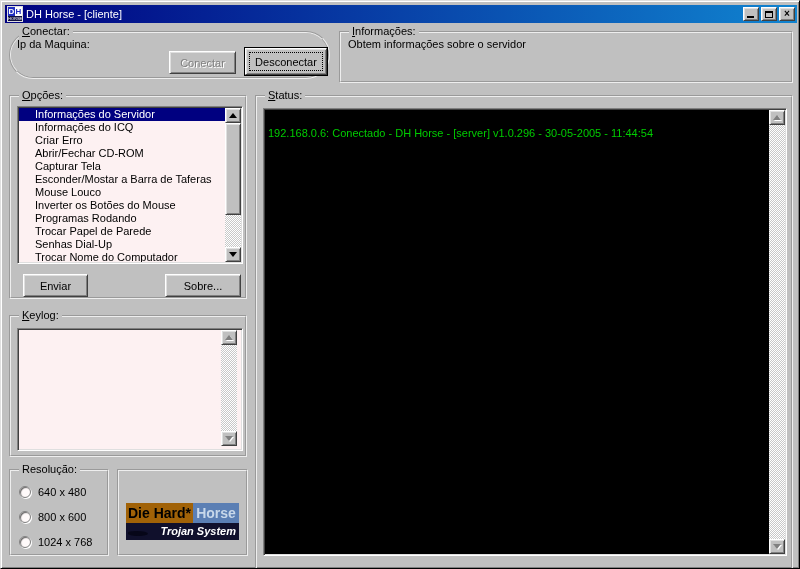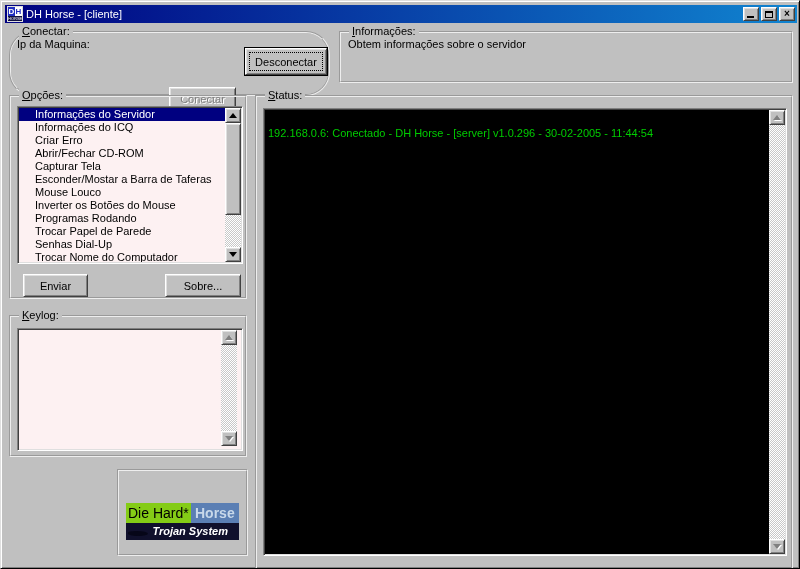--- a/index.html
+++ b/index.html
@@ -100,23 +100,23 @@
   .radio-circle{
     width:12px; height:12px; border-radius:50%; background:#fffafa;
     border:1px solid #808080;
     box-shadow: inset 1px 1px 1px rgba(64,64,64,.8), 1px 1px 0 #fff;
     margin-right:7px; flex:0 0 auto;
   }
   .radio-label{font-size:11px; color:#000; white-space:nowrap;}
   
   .logo{position:absolute; left:7px; top:32px; width:113px; height:37px; background:#10102c;}
   .logo-row1{display:flex; height:20px;}
-  .logo-left{background:#84cc16; color:#000; font-weight:normal; font-size:14px; line-height:20px; padding:0 2px; white-space:nowrap;}
+  .logo-left{background:#a16207; color:#000; font-weight:bold; font-size:14px; line-height:20px; padding:0 2px; white-space:nowrap;}
   .logo-right{flex:1; background:#5b7fb4; color:#c8d8ea; font-weight:bold; font-size:14px; line-height:20px; text-align:center; white-space:nowrap;}
-  .logo-row2{height:17px; background:#10102c; color:#fff; font-style:italic; font-weight:bold; font-size:11px; line-height:16px; text-align:right; padding-right:11px; position:relative;}
+  .logo-row2{height:17px; background:#10102c; color:#fff; font-style:italic; font-weight:bold; font-size:11px; line-height:16px; text-align:right; padding-right:3px; position:relative;}
   .logo-squiggle{position:absolute; left:2px; bottom:4px; width:20px; height:5px; background:#060618; border-radius:40% 60% 50% 50%;}
   
   .console{position:absolute; background:#000;}
   .console-text{position:absolute; left:4px; top:17px; right:20px; color:var(--green); font-size:11px; line-height:14px; white-space:nowrap;}
   input.ip{
     position:absolute; font-size:11px; color:#808080; background:var(--field);
     border:1px solid; border-color:#808080 #fff #fff #808080;
     box-shadow: inset 1px 1px 0 #404040, inset -1px -1px 0 #dfdfdf;
     padding:0 3px; outline:none;
   }
@@ -147,24 +147,24 @@
         </div>
       <div class="tb-btn">
           <span class="glyph-max"></span>
         </div>
       <div class="tb-btn">
           <span>×</span>
         </div>
     </div>
   </div>
 
-  <div class="group" style="left:8px; top:30px; width:321px; height:65px;border-radius:24px;">
+  <div class="group" style="left:8px; top:30px; width:321px; height:48px;border-radius:24px;">
     <span class="glabel u-first">Conectar:</span>
     <span class="stext" style="left:6px; top:5px;">Ip da Maquina:</span>
-    <div class="btn disabled" style="left:158px; top:18px; width:67px; height:23px;margin-top:36px;">Conectar</div>
+    <div class="btn disabled" style="left:158px; top:18px; width:67px; height:23px;">Conectar</div>
     <div class="btn default" style="left:234px; top:15px; width:82px; height:27px;">Desconectar</div>
   </div>
 
   <div class="group" style="left:338px; top:30px; width:454px; height:52px;">
     <span class="glabel u-first">Informações:</span>
     <span class="stext" style="left:7px; top:5px;">Obtem informações sobre o servidor</span>
   </div>
 
   <div class="group" style="left:8px; top:94px; width:238px; height:204px;">
     <span class="glabel u-first">Opções:</span>
@@ -203,39 +203,56 @@
     <div class="sb gray" style="top:13px; right:8px; bottom:9px;">
       <div class="sb-btn sb-up">
           <span class="tri-up"></span>
         </div>
       <div class="sb-btn sb-down">
           <span class="tri-down"></span>
         </div>
     </div>
   </div>
 
+  <div class="group" style="left:8px; top:468px; width:100px; height:87px;">
+    <span class="glabel">Resolução:</span>
+    <div>
+        <div class="radio-row" style="top: 14px;">
+          <span class="radio-circle"></span>
+          <span class="radio-label">640 x 480</span>
+        </div>
+        <div class="radio-row" style="top: 39px;">
+          <span class="radio-circle"></span>
+          <span class="radio-label">800 x 600</span>
+        </div>
+        <div class="radio-row" style="top: 64px;">
+          <span class="radio-circle"></span>
+          <span class="radio-label">1024 x 768</span>
+        </div>
+      </div>
+  </div>
 
   <div class="group" style="left:116px; top:468px; width:131px; height:87px;">
     <div class="logo">
       <div class="logo-row1">
         <span class="logo-left">Die Hard*</span>
         <span class="logo-right">Horse</span>
       </div>
       <div class="logo-row2">
         <span class="logo-squiggle"></span>
         <span>Trojan System</span>
       </div>
     </div>
   </div>
 
   <div class="group" style="left:254px; top:94px; width:538px; height:554px;">
     <span class="glabel u-first">Status:</span>
     <div class="console field" style="left:6px; top:11px; width:524px; height:448px;">
       <div class="console-text">
-          <div>192.168.0.6: Conectado - DH Horse - [server] v1.0.296 - 30-02-2005 - 11:44:54</div>
+          <div>192.168.0.6: Conectado - DH Horse - [server] v1.0.296 - 30-05-2005 - 11:44:54</div>
         </div>
       <div class="sb gray">
         <div class="sb-btn sb-up">
             <span class="tri-up"></span>
           </div>
         <div class="sb-btn sb-down">
             <span class="tri-down"></span>
           </div>
       </div>
     </div>

